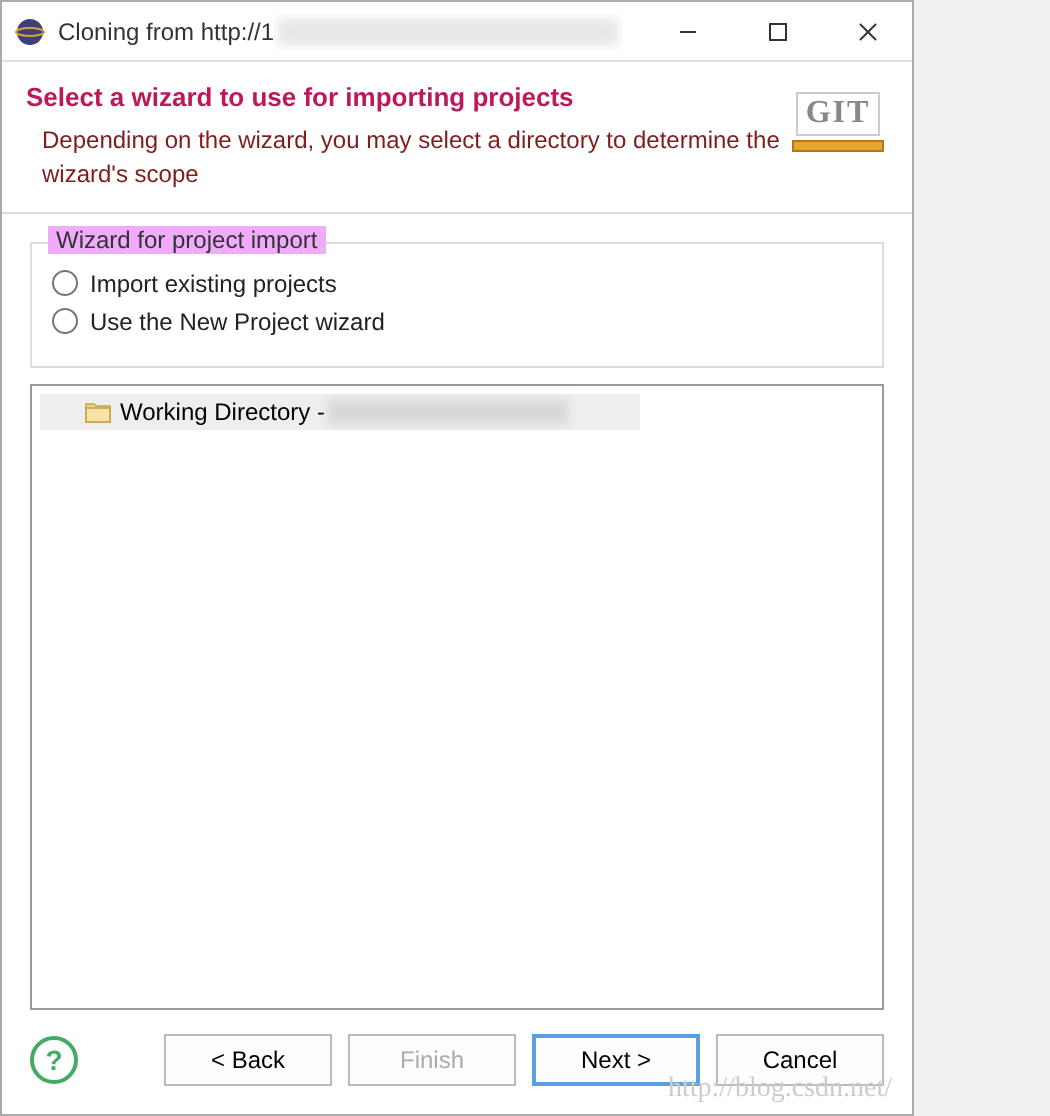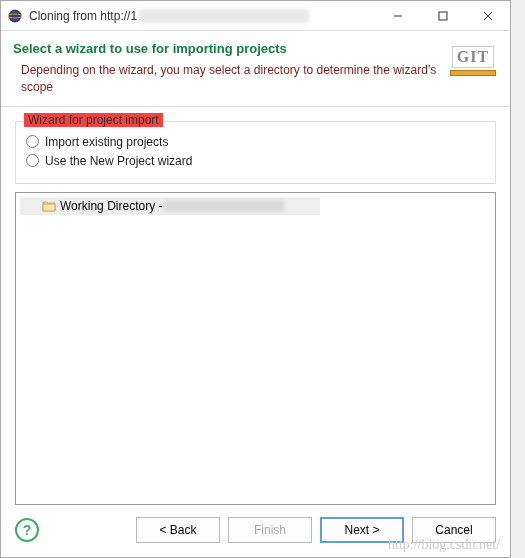--- a/index.html
+++ b/index.html
@@ -1,48 +1,48 @@
 <!DOCTYPE html>
 <html><head>
 <meta charset="utf-8">
 <style>
   * { box-sizing: border-box; font-family: "Segoe UI", Tahoma, sans-serif; }
   body { margin: 0; background: #f0f0f0; }
   .window {
-    width: 511px; height: 558px; background: #fff;
+    width: 457px; height: 558px; background: #fff;
     border: 1px solid #aaa; display: flex; flex-direction: column;
     position: relative;
   }
   .titlebar {
     height: 30px; display: flex; align-items: center;
     border-bottom: 1px solid #e0e0e0; background: #fff;
     padding-left: 6px; font-size: 12px; color: #333;
   }
   .titlebar .app-icon { width: 16px; height: 16px; margin-right: 6px; display:flex; align-items:center; justify-content:center; }
   .titlebar .blur { display:inline-block; width:170px; height:14px; background:#e8e8e8; filter:blur(2px); border-radius:2px; margin-left:2px; }
   .titlebar .spacer { flex: 1; }
   .win-btn { width: 45px; height: 29px; display:flex; align-items:center; justify-content:center; color:#333; font-size:10px; }
   .header {
     display:flex; padding: 10px 12px 10px 12px; border-bottom:1px solid #ddd;
     background:#fff;
   }
   .header-text { flex:1; }
-  .header h1 { font-size:13px; font-weight:bold; margin:0 0 6px 0; color:#15803d; }
+  .header h1 { font-size:13px; font-weight:bold; margin:0 0 6px 0; color:#be185d; }
   .header p { font-size:12px; margin:0; color:#7f1d1d; line-height:1.4; padding-left:8px; }
   .git-badge {
     width:50px; height:40px; display:flex; flex-direction:column; align-items:center; justify-content:center;text-align:right;
   }
   .git-text { font-family: Georgia, serif; font-size:16px; font-weight:bold; color:#888; border:1px solid #ccc; padding:1px 4px; letter-spacing:1px; }
   .git-bar { width:46px; height:6px; background:#e8a530; margin-top:2px; border:1px solid #b07818; }
   .content { flex:1; padding: 8px 14px 4px 14px; display:flex; flex-direction:column; }
   .groupbox {
     border:1px solid #ddd; padding: 8px 10px 10px 10px; position:relative; margin-top:6px;
   }
   .groupbox-title {
-    position:absolute; top:-9px; left:8px; background:#ef4444; padding:0 4px; font-size:12px; color:#333;
+    position:absolute; top:-9px; left:8px; background:#f0abfc; padding:0 4px; font-size:12px; color:#333;
   }
   .radio-row { display:flex; align-items:center; font-size:12px; margin:5px 0; color:#222; }
   .radio-row input { margin:0 6px 0 0; }
   .tree-box {
     flex:1; border:1px solid #999; margin-top:8px; padding:4px; overflow:auto; background:#fff;
   }
   .tree-item {
     display:flex; align-items:center; background:#eeeeee; height:18px; font-size:12px; padding-left:22px; width:300px;
   }
   .folder-icon { width:14px; height:12px; margin-right:4px; }

